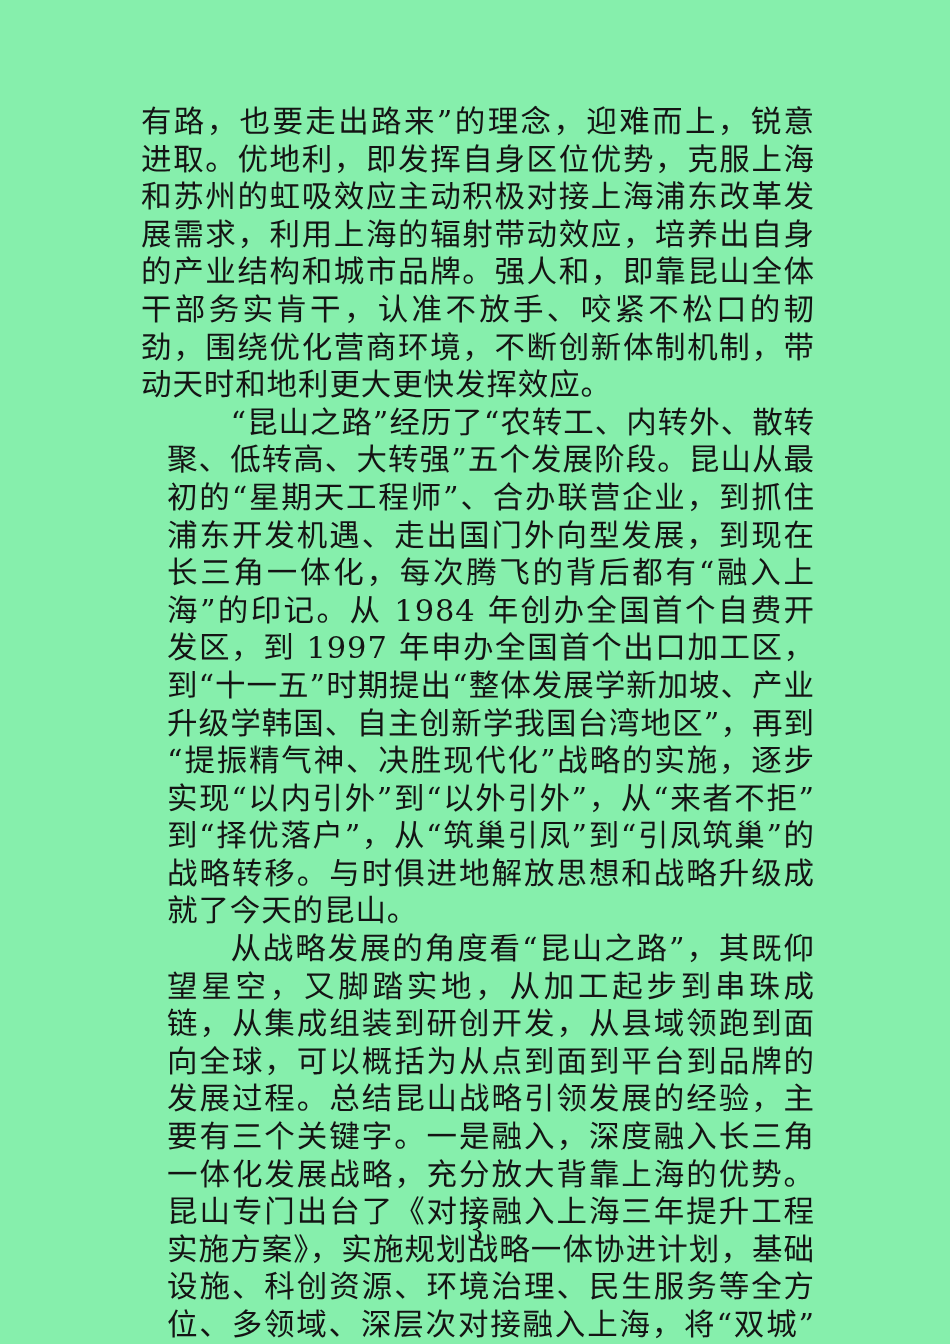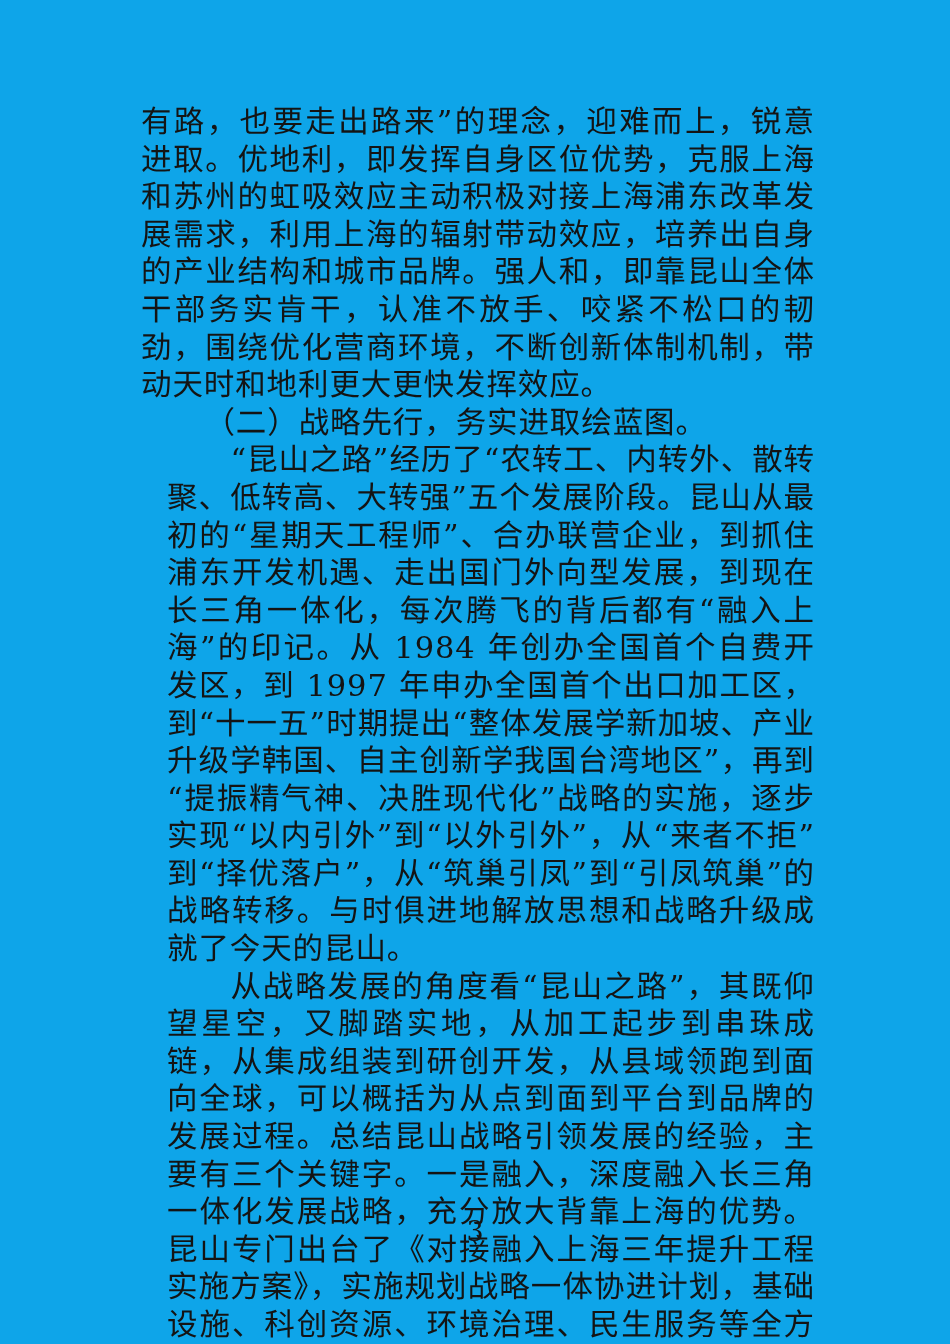--- a/index.html
+++ b/index.html
@@ -5,21 +5,21 @@
 <style>
   html, body {
     margin: 0;
     padding: 0;
     background: #ffffff;
   }
   .page {
     position: relative;
     width: 950px;
     height: 1344px;
-    background: #0ea5e9;
+    background: #86efac;
     overflow: hidden;
     box-sizing: border-box;
   }
   .text-column {
     position: absolute;
     left: 141px;
     top: 103px;
     width: 674px;
   }
   .para {
@@ -60,21 +60,20 @@
 </style>
 </head>
 <body>
 
 <div class="page">
 
   <div class="text-column">
 
     <p class="para noindent">有路，也要走出路来”的理念，迎难而上，锐意进取。优地利，即发挥自身区位优势，克服上海和苏州的虹吸效应主动积极对接上海浦东改革发展需求，利用上海的辐射带动效应，培养出自身的产业结构和城市品牌。强人和，即靠昆山全体干部务实肯干，认准不放手、咬紧不松口的韧劲，围绕优化营商环境，不断创新体制机制，带动天时和地利更大更快发挥效应。</p>
 
-    <p class="para heading">（二）战略先行，务实进取绘蓝图。</p>
 
     <p class="para indent">“昆山之路”经历了“农转工、内转外、散转聚、低转高、大转强”五个发展阶段。昆山从最初的“星期天工程师”、合办联营企业，到抓住浦东开发机遇、走出国门外向型发展，到现在长三角一体化，每次腾飞的背后都有“融入上海”的印记。从 1984 年创办全国首个自费开发区，到 1997 年申办全国首个出口加工区，到“十一五”时期提出“整体发展学新加坡、产业升级学韩国、自主创新学我国台湾地区”，再到“提振精气神、决胜现代化”战略的实施，逐步实现“以内引外”到“以外引外”，从“来者不拒”到“择优落户”，从“筑巢引凤”到“引凤筑巢”的战略转移。与时俱进地解放思想和战略升级成就了今天的昆山。</p>
 
     <p class="para indent">从战略发展的角度看“昆山之路”，其既仰望星空，又脚踏实地，从加工起步到串珠成链，从集成组装到研创开发，从县域领跑到面向全球，可以概括为从点到面到平台到品牌的发展过程。总结昆山战略引领发展的经验，主要有三个关键字。一是融入，深度融入长三角一体化发展战略，充分放大背靠上海的优势。昆山专门出台了《对接融入上海三年提升工程实施方案》，实施规划战略一体协进计划，基础设施、科创资源、环境治理、民生服务等全方位、多领域、深层次对接融入上海，将“双城”变“同城”。二是开放，昆山跨越式的发展，亦得益于其始终坚</p>
 
   </div>
 
   <div class="page-number">3</div>
 
 </div>

